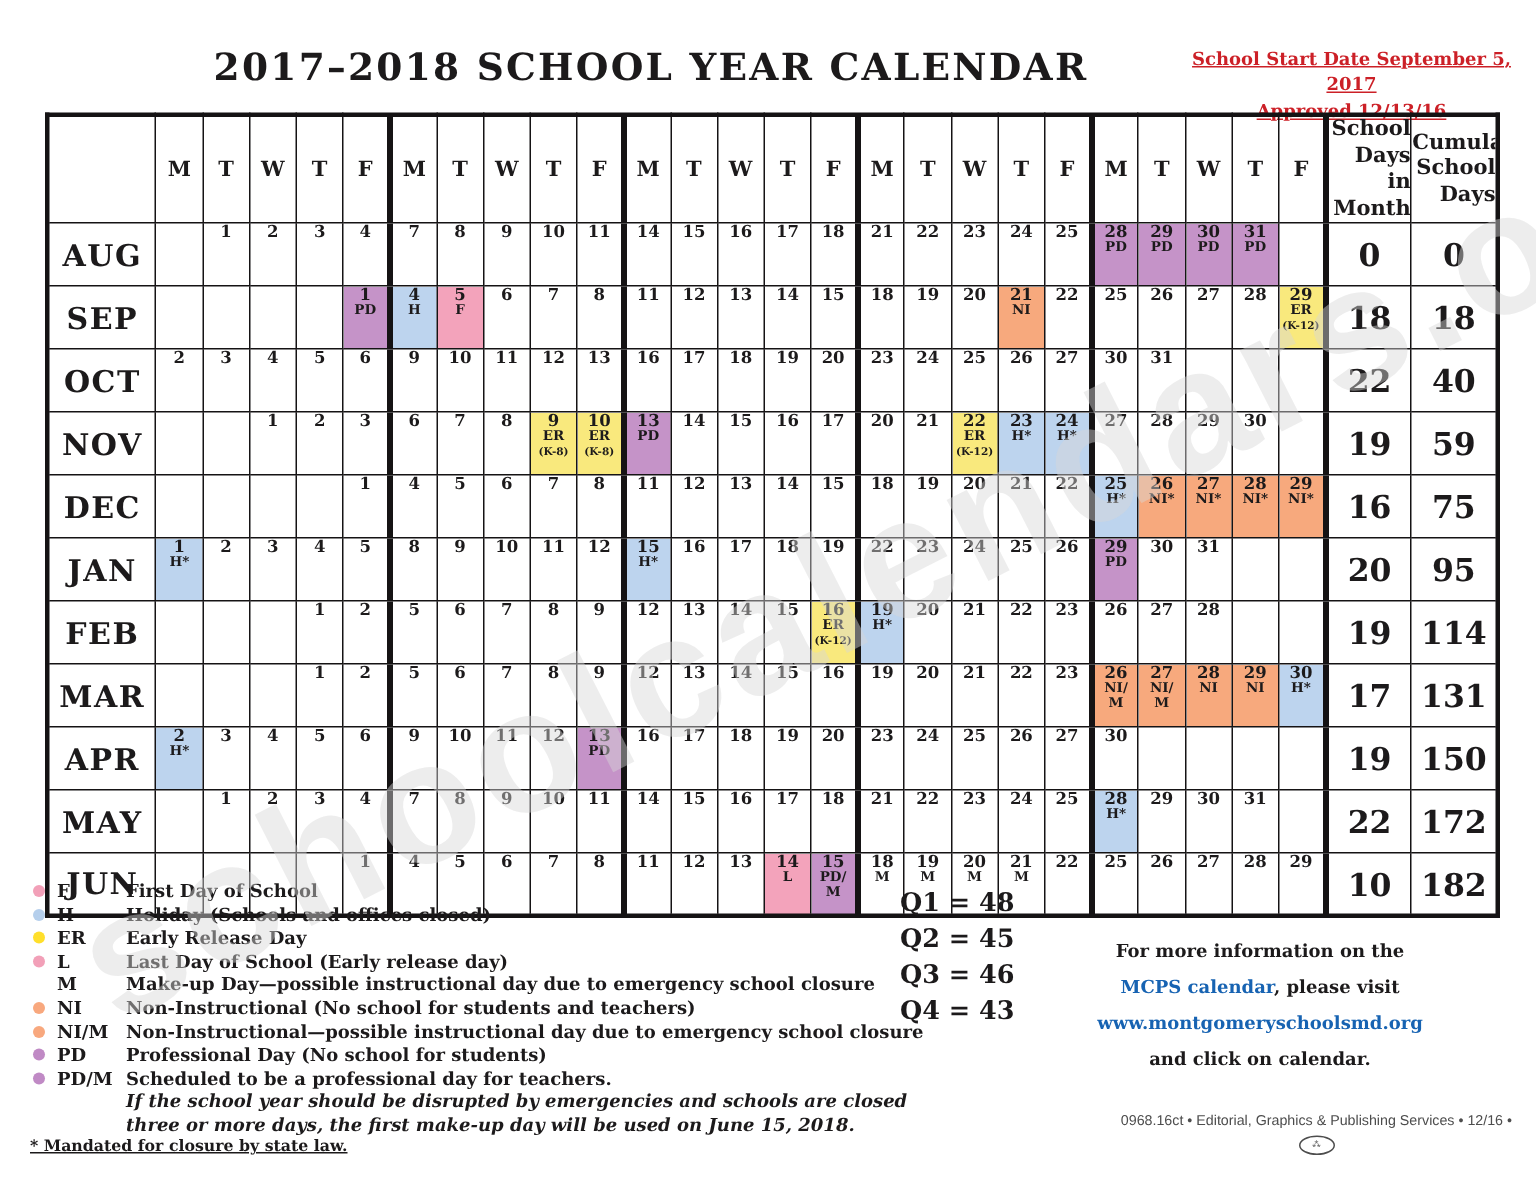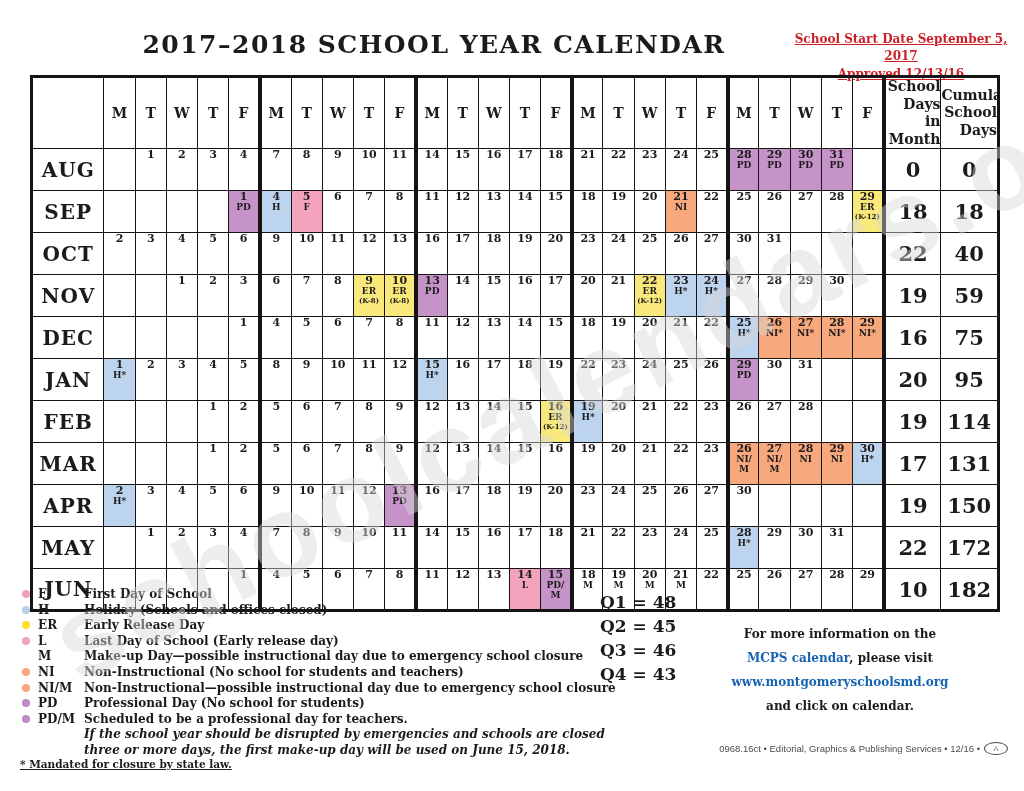--- a/index.html
+++ b/index.html
@@ -52,21 +52,21 @@
   
   .quarters { position:absolute; left:600px; top:590px; font-size:17px; font-weight:bold; line-height:24px; }
 
   
   .info { position:absolute; left:660px; top:622px; width:360px; text-align:center;
     font-size:12px; font-weight:bold; line-height:24px; }
   .info a { color:var(--blue); text-decoration:none; }
 
   
   .footer { position:absolute; right:16px; top:742px; font-family:"Liberation Sans", sans-serif;
-    font-size:9.5px; color:#4d4d4d; display:flex; align-items:center; gap:4px; }
+    font-size:9.5px; color:#4d4d4d; display:flex; align-items:center; gap:4px;flex-direction:column; }
   .bug { display:inline-block; width:24px; height:13px; border:1px solid #4d4d4d; border-radius:50%;
     font-size:5px; line-height:11px; text-align:center; color:#4d4d4d; letter-spacing:0; }
 
   
   .watermark { position:absolute; left:30px; top:590px; width:1400px; pointer-events:none;
     font-family:"Liberation Sans", sans-serif; font-weight:bold; font-size:115px; letter-spacing:5px;
     color:rgba(215,215,215,0.45); transform:rotate(-27deg); transform-origin:0 0; z-index:5; }
 </style>
 </head>
 <body>

